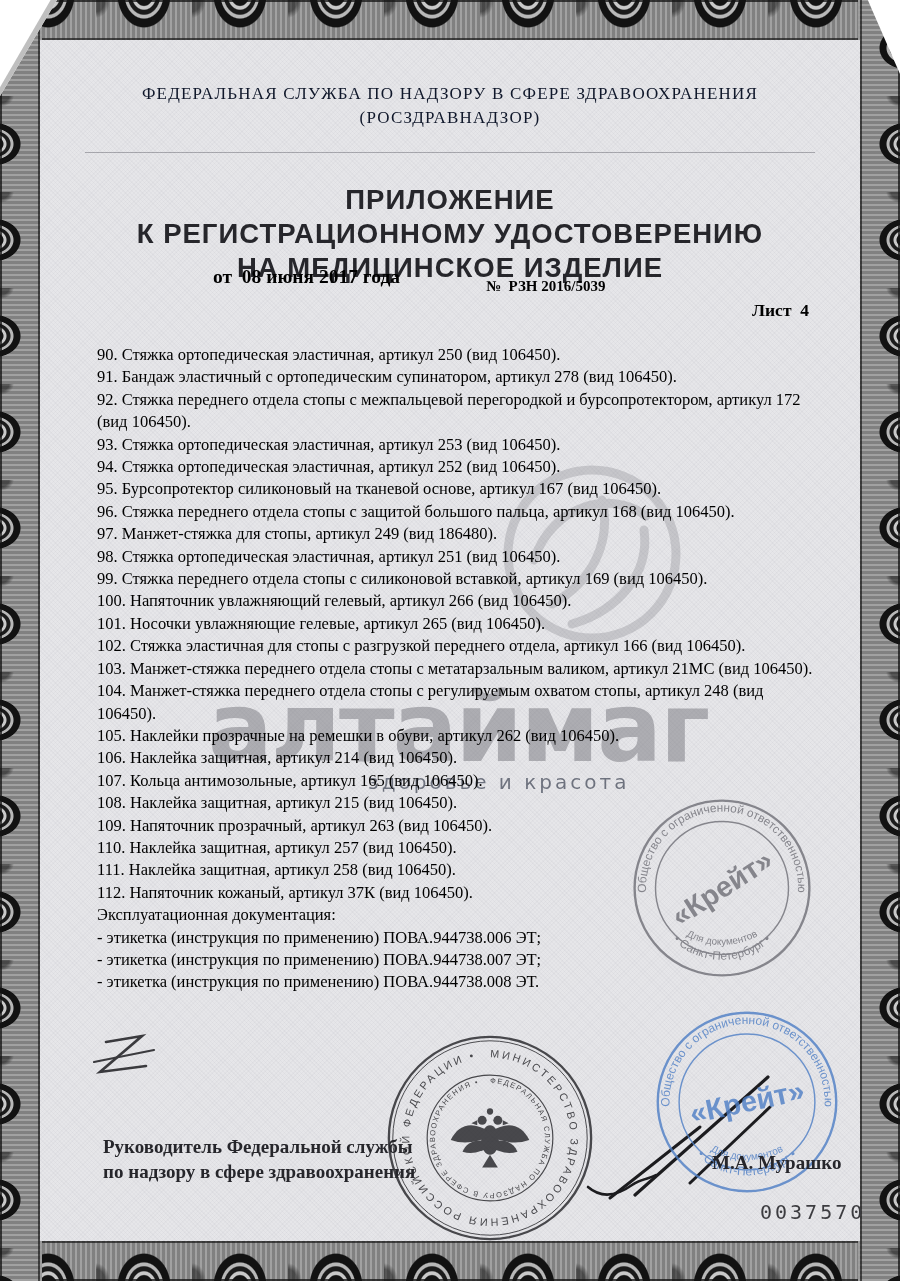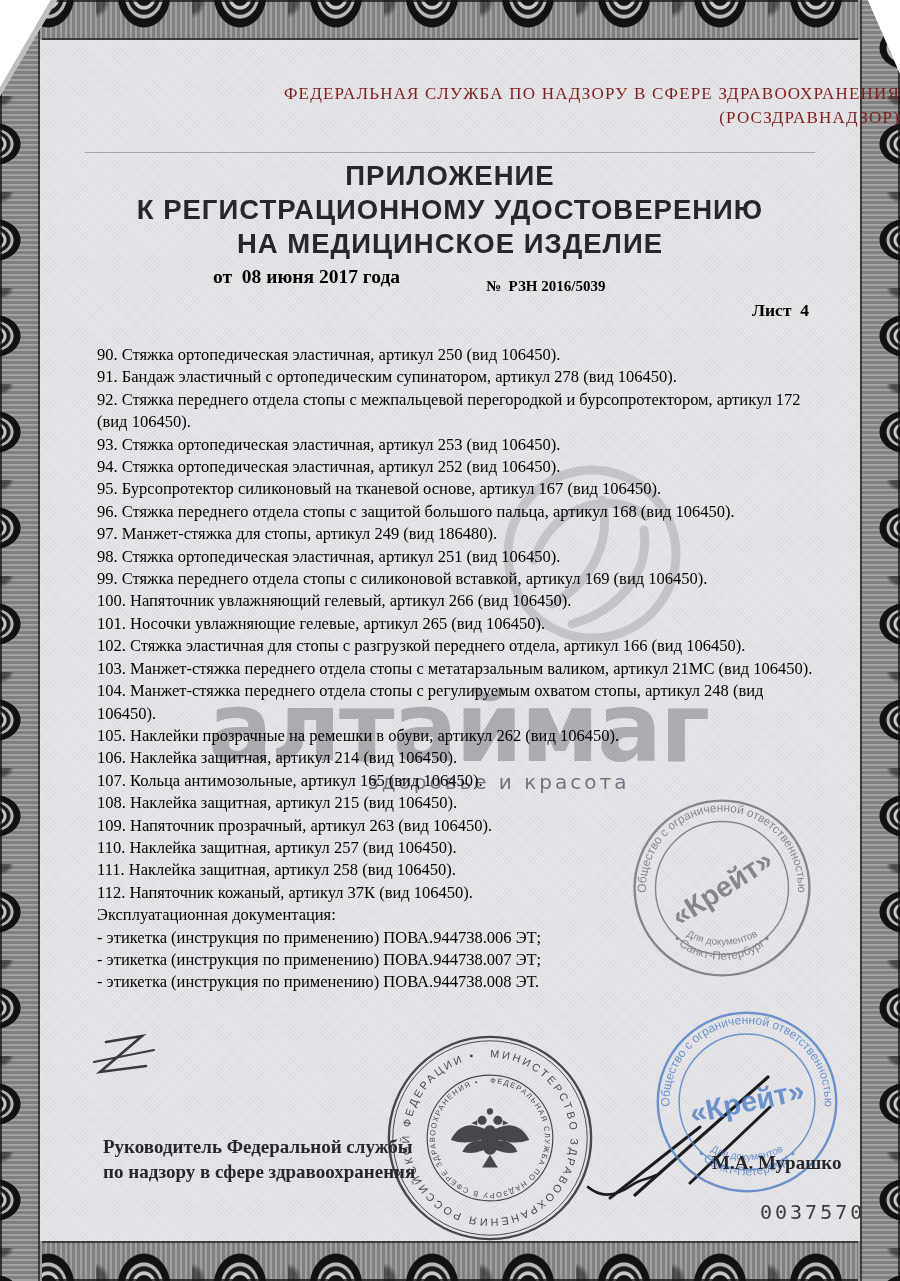--- a/index.html
+++ b/index.html
@@ -46,24 +46,24 @@
 
   .fold-tl{position:absolute;left:0;top:0;width:92px;height:96px;background:#fff;
     clip-path:polygon(0 0,62% 0,0 100%);z-index:6;}
   .fold-tl-edge{position:absolute;left:0;top:0;width:92px;height:96px;z-index:6;
     clip-path:polygon(0 100%,62% 0,55% 0,0 91%);background:#bfbfbf;}
   .fold-tr{position:absolute;right:0;top:0;width:46px;height:74px;background:#fff;
     clip-path:polygon(100% 0,100% 100%,30% 0);z-index:6;}
 
   
   .abs{position:absolute;}
-  .hdr{width:900px;text-align:right;font-size:17px;letter-spacing:1.2px;color:#7f1d1d;}
+  .hdr{width:900px;text-align:center;font-size:17px;letter-spacing:1.2px;color:#0f172a;}
   .hr-line{left:85px;top:152px;width:730px;height:1px;background:rgba(90,90,100,.45);}
   .title{width:900px;text-align:center;font-family:"Liberation Sans",sans-serif;
-         font-weight:bold;font-size:27.5px;letter-spacing:1px;color:#26262b;}
+         font-weight:bold;font-size:27.5px;letter-spacing:1px;color:#26262b;margin-top:24px;}
   .b-serif{font-weight:bold;color:#000000;}
 
   .list{left:97px;top:344px;width:722px;font-size:16.5px;line-height:22.4px;color:#000000;}
   .list p{margin:0;}
 
   .signer{font-weight:bold;font-size:19px;color:#26262b;line-height:25px;}
 
   .serial{font-family:"DejaVu Sans Mono",monospace;font-size:20px;letter-spacing:3px;color:#3c3c40;}
 
   

